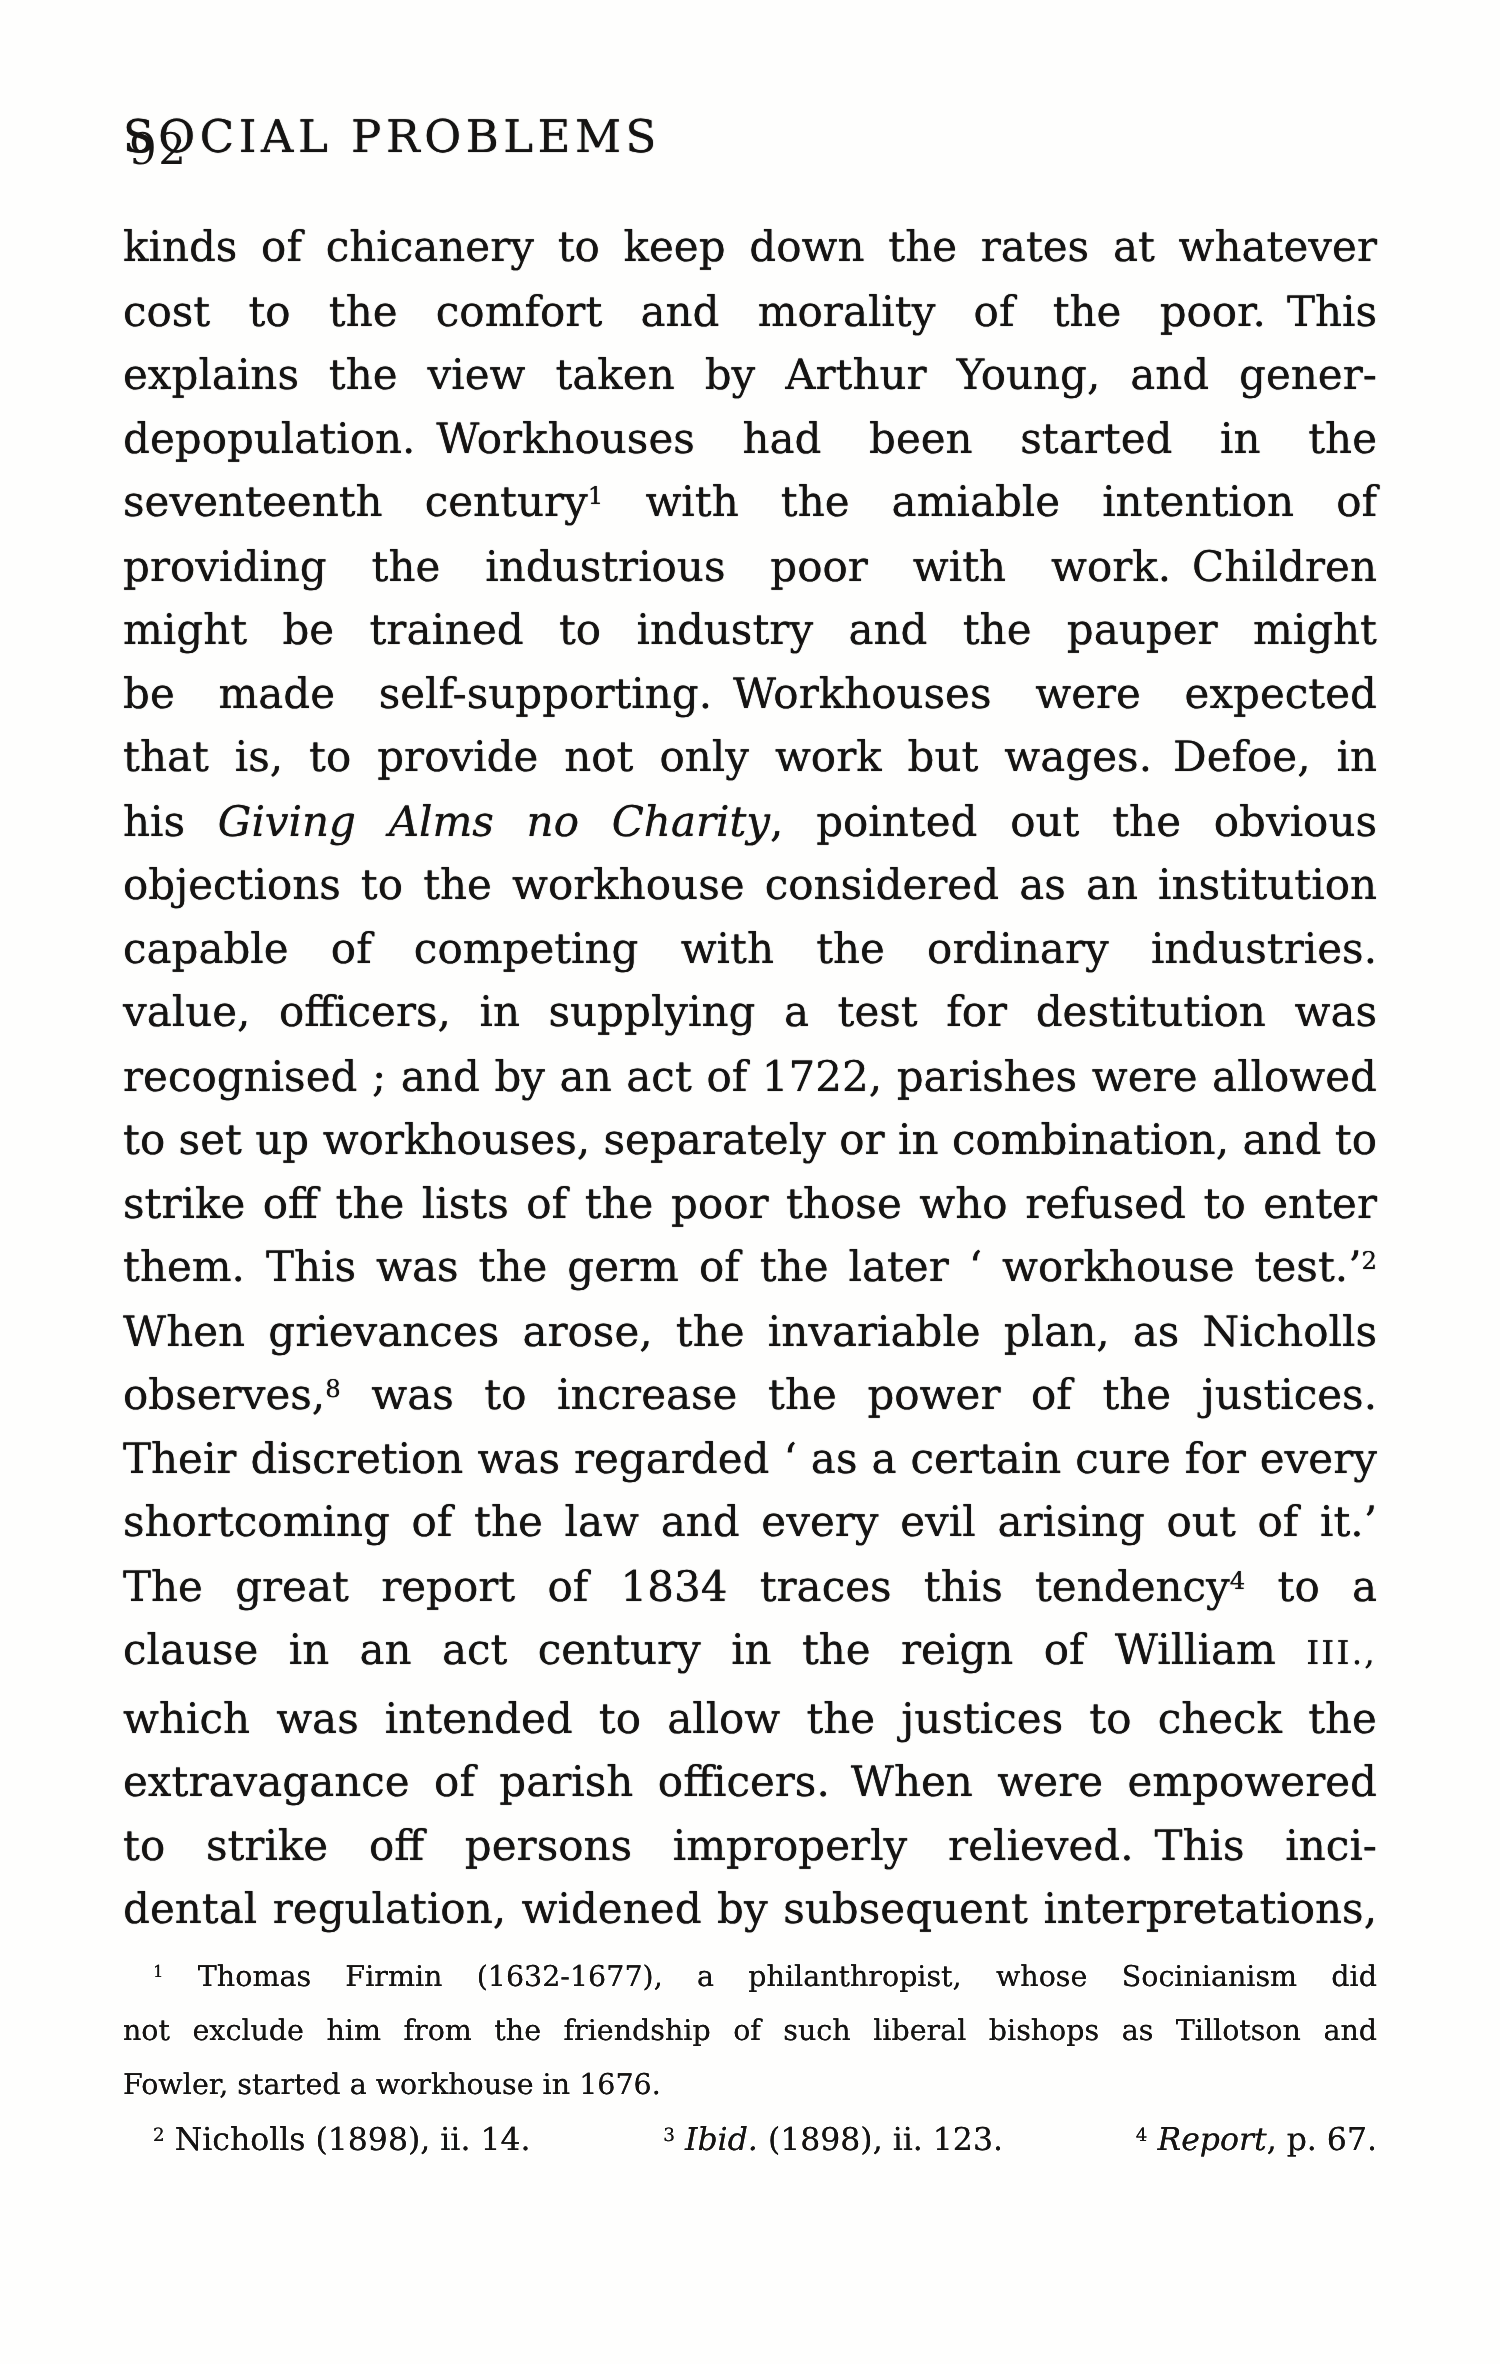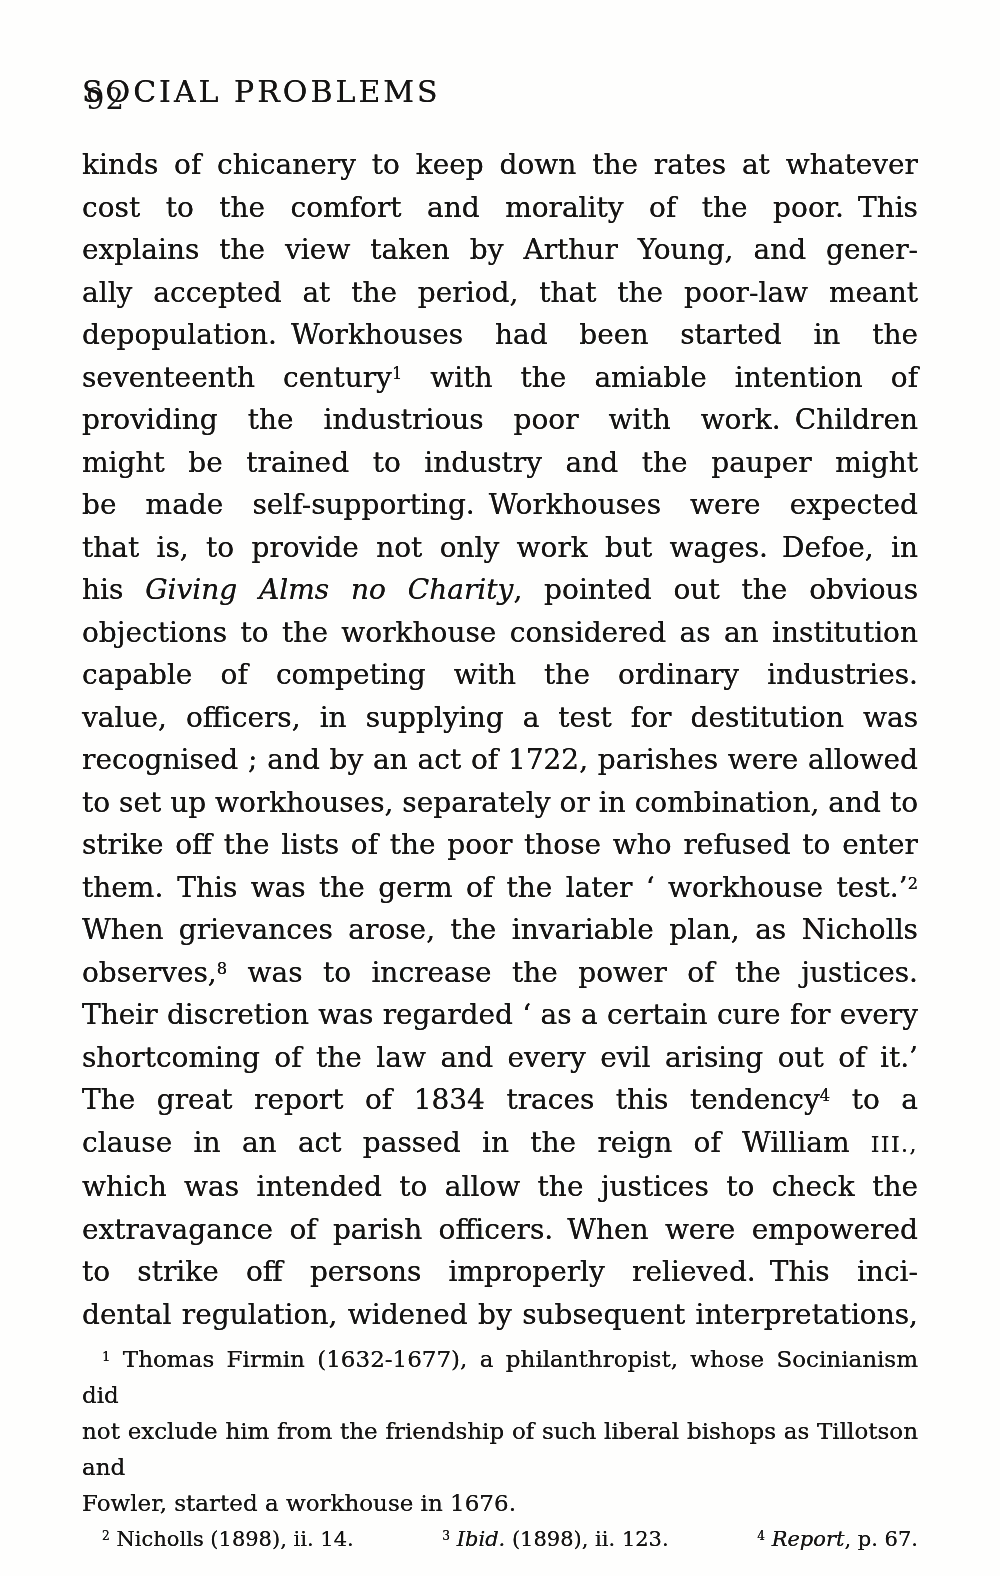--- a/index.html
+++ b/index.html
@@ -47,21 +47,21 @@
     font-size: 0.58em;
     vertical-align: baseline;
     position: relative;
     top: -0.48em;
     line-height: 0;
   }
   .it { font-style: italic; }
   .sc { font-size: 0.78em; letter-spacing: 1.5px; }
   .footnotes { margin-top: 5px; }
   .fline {
-    font-size: 23px;
+    font-size: 19px;
     line-height: 36px;
     text-align: justify;
     text-align-last: justify;
     text-shadow: 0 0 0.4px currentColor;
   }
   .fline.ind { text-indent: 20px; }
   .fline.noj { text-align: left; text-align-last: left; }
   .fn-refs {
     display: flex;
     justify-content: space-between;
@@ -77,41 +77,40 @@
 
 <div class="page">
   <div class="header">
     <span class="pagenum">92</span>
     <span class="title">SOCIAL PROBLEMS</span>
   </div>
   <div class="bodytext">
       <div class="bline"><span>kinds of chicanery to keep down the rates at whatever</span></div>
       <div class="bline"><span>cost to the comfort and morality of the poor. This</span></div>
       <div class="bline"><span>explains the view taken by Arthur Young, and gener-</span></div>
-      <div class="bline"><span>ally accepted at the period, that the poor-law meant</span></div>
       <div class="bline"><span>depopulation. Workhouses had been started in the</span></div>
       <div class="bline"><span>seventeenth century</span><sup>1</sup><span> with the amiable intention of</span></div>
       <div class="bline"><span>providing the industrious poor with work. Children</span></div>
       <div class="bline"><span>might be trained to industry and the pauper might</span></div>
       <div class="bline"><span>be made self-supporting. Workhouses were expected</span></div>
       <div class="bline"><span>that is, to provide not only work but wages. Defoe, in</span></div>
       <div class="bline"><span>his </span><span class="it">Giving Alms no Charity</span><span>, pointed out the obvious</span></div>
       <div class="bline"><span>objections to the workhouse considered as an institution</span></div>
       <div class="bline"><span>capable of competing with the ordinary industries.</span></div>
       <div class="bline"><span>value, officers, in supplying a test for destitution was</span></div>
       <div class="bline"><span>recognised ; and by an act of 1722, parishes were allowed</span></div>
       <div class="bline"><span>to set up workhouses, separately or in combination, and to</span></div>
       <div class="bline"><span>strike off the lists of the poor those who refused to enter</span></div>
       <div class="bline"><span>them. This was the germ of the later ‘ workhouse test.’</span><sup>2</sup></div>
       <div class="bline"><span>When grievances arose, the invariable plan, as Nicholls</span></div>
       <div class="bline"><span>observes,</span><sup>8</sup><span> was to increase the power of the justices.</span></div>
       <div class="bline"><span>Their discretion was regarded ‘ as a certain cure for every</span></div>
       <div class="bline"><span>shortcoming of the law and every evil arising out of it.’</span></div>
       <div class="bline"><span>The great report of 1834 traces this tendency</span><sup>4</sup><span> to a</span></div>
-      <div class="bline"><span>clause in an act passed in the reign of William </span><span class="sc">III.,</span></div>
+      <div class="bline"><span>clause in an act century in the reign of William </span><span class="sc">III.,</span></div>
       <div class="bline"><span>which was intended to allow the justices to check the</span></div>
       <div class="bline"><span>extravagance of parish officers. When were empowered</span></div>
       <div class="bline"><span>to strike off persons improperly relieved. This inci-</span></div>
       <div class="bline"><span>dental regulation, widened by subsequent interpretations,</span></div>
     </div>
   <div class="footnotes">
     <div>
         <div class="fline ind"><sup>1</sup><span> Thomas Firmin (1632-1677), a philanthropist, whose Socinianism did</span></div>
         <div class="fline"><span>not exclude him from the friendship of such liberal bishops as Tillotson and</span></div>
         <div class="fline noj"><span>Fowler, started a workhouse in 1676.</span></div>

